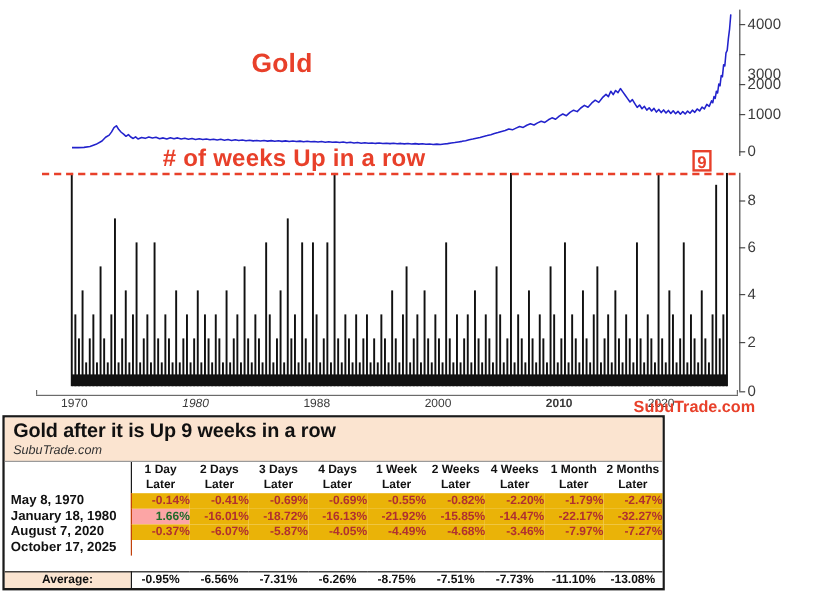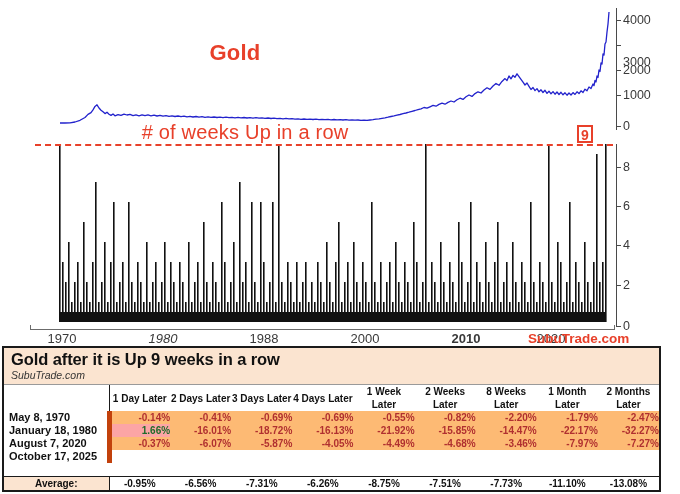--- a/index.html
+++ b/index.html
@@ -12,21 +12,21 @@
 
   
   .chart-area{position:absolute;left:0;top:0;width:680px;height:345px;background:#fff;}
 
   .chart-title{
     position:absolute;left:0;top:40px;width:470px;text-align:center;
     color:#e8402a;font-weight:bold;font-size:22px;letter-spacing:.2px;
   }
   .chart-subtitle{
     position:absolute;left:0;top:121px;width:490px;text-align:center;
-    color:#e8402a;font-weight:normal;font-size:20px;letter-spacing:.2px;
+    color:#e8402a;font-weight:bold;font-size:20px;letter-spacing:.2px;
   }
 
   
   .price-panel{position:absolute;left:35px;top:4px;width:575px;height:122px;}
   .price-svg{display:block;width:575px;height:122px;}
 
   
   .price-axis{position:absolute;left:610px;top:0px;width:70px;height:132px;}
   .price-axis .axis-line{position:absolute;left:6px;top:8px;width:1px;height:122px;background:#4a4a4a;}
   .price-axis .tk{position:absolute;left:6px;width:5px;height:1px;background:#4a4a4a;}
@@ -49,26 +49,26 @@
   
   .bars-axis{position:absolute;left:610px;top:140px;width:70px;height:190px;}
   .bars-axis .axis-line{position:absolute;left:6px;top:4px;width:1px;height:182px;background:#4a4a4a;}
   .bars-axis .tk{position:absolute;left:6px;width:5px;height:1px;background:#4a4a4a;}
   .bars-axis .tl{position:absolute;left:13px;font-size:12.5px;color:#3a3a3a;transform:translateY(-50%);}
 
   
   .xaxis-line{position:absolute;left:30px;top:329px;width:585px;height:1px;background:#6b6b6b;}
   .xaxis-line::before{content:"";position:absolute;left:0;top:-4px;width:1px;height:4px;background:#6b6b6b;}
   .xaxis-line::after{content:"";position:absolute;right:0;top:-4px;width:1px;height:4px;background:#6b6b6b;}
-  .xlab{position:absolute;top:331px;font-size:13px;color:#3a3a3a;transform:translateX(-50%);}
+  .xlab{position:absolute;top:331px;font-size:10px;color:#3a3a3a;transform:translateX(-50%);}
   .brand-chart{position:absolute;left:528px;top:331px;font-size:13.5px;font-weight:bold;color:#e8402a;}
 
   
   .table-panel{
-    position:absolute;left:2px;top:346px;width:659px;height:146px;
+    position:absolute;left:2px;top:346px;width:552px;height:146px;
     border:2px solid #1a1a1a;background:#fff;box-sizing:border-box;
   }
   .tbl-head{
     background:#fbe4d0;height:36px;border-bottom:1px solid #9a9a9a;position:relative;
   }
   .tbl-title{
     position:absolute;left:7px;top:2px;font-size:16.5px;font-weight:bold;color:#111;
     letter-spacing:-.1px;
   }
   .tbl-brand{
@@ -87,23 +87,23 @@
   }
   .hdr-row th:last-child{border-right:0;}
   .hdr-row th.col-date{border-right:1px solid #1a1a1a;background:#fff;}
 
   .d-row td{
     text-align:right;padding-right:4px;font-weight:bold;font-size:9.7px;height:14px;
     border-right:1px solid #f0bdbd;
   }
   .d-row td.col-date{
     text-align:left;padding-left:5px;padding-right:0;font-size:11px;color:#111;
-    background:#fff;border-right:5px solid #c2410c;
-  }
-  td.neg{background:#fdba74;color:#b03030;}
+    background:#fff;border-right:1px solid #c2410c;
+  }
+  td.neg{background:#eab308;color:#b03030;}
   td.pos{background:#fca5a5;color:#1f6b2a;}
   td.blank{background:#fff;border-right:1px solid #fff;}
 
   .sep-row td{height:4px;border-top:1px solid #1a1a1a;background:#fff;}
 
   .sum-row td{
     text-align:center;font-weight:bold;font-size:11px;height:18px;color:#111;
     border-right:1px solid #b9b9b9;background:#fff;
   }
   .sum-row td:last-child{border-right:0;}
@@ -381,21 +381,21 @@
       </colgroup>
       <thead>
         <tr class="hdr-row">
           <th class="col-date"></th>
           <th>1 Day Later</th>
           <th>2 Days Later</th>
           <th>3 Days Later</th>
           <th>4 Days Later</th>
           <th>1 Week Later</th>
           <th>2 Weeks Later</th>
-          <th>8 Weeks Later</th>
+          <th>4 Weeks Later</th>
           <th>1 Month Later</th>
           <th>2 Months Later</th>
         </tr>
       </thead>
       <tbody>
         <tr class="d-row">
           <td class="col-date">May 8, 1970</td>
           <td class="neg">-0.14%</td>
           <td class="neg">-0.41%</td>
           <td class="neg">-0.69%</td>

